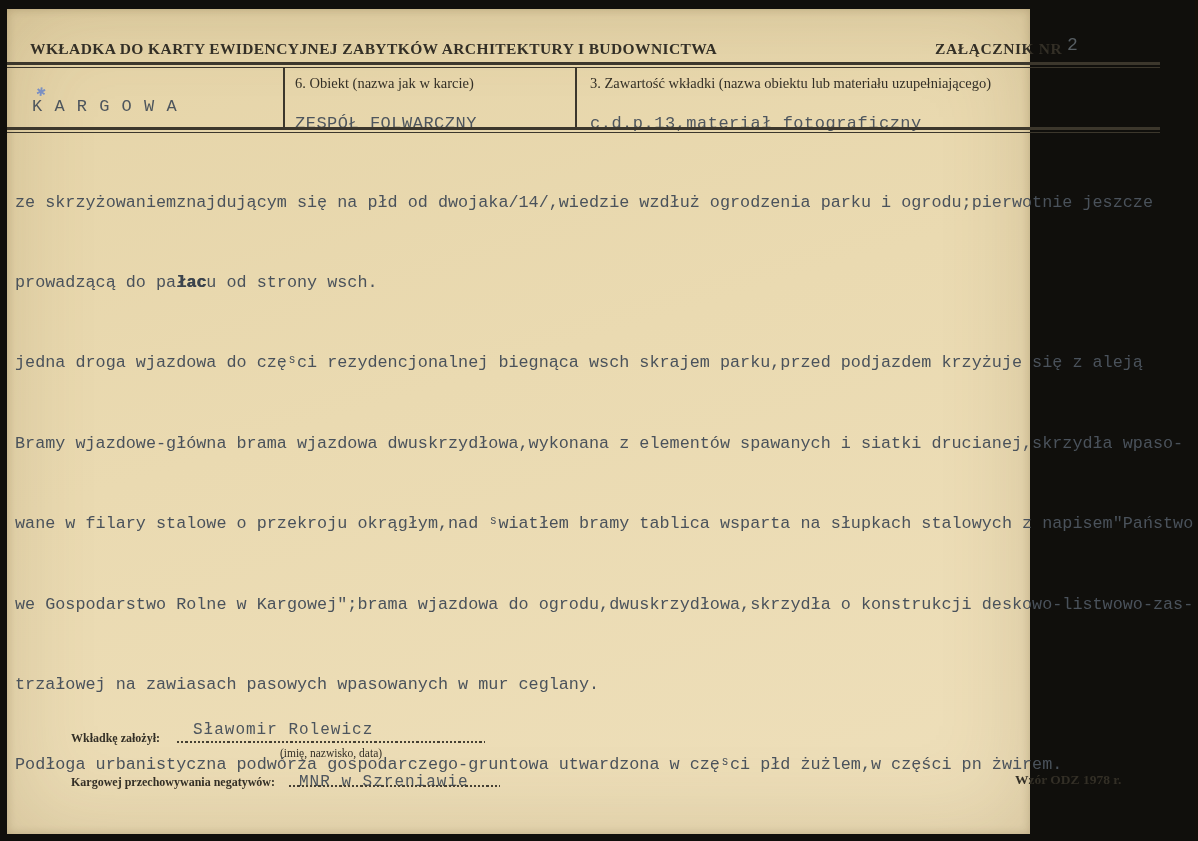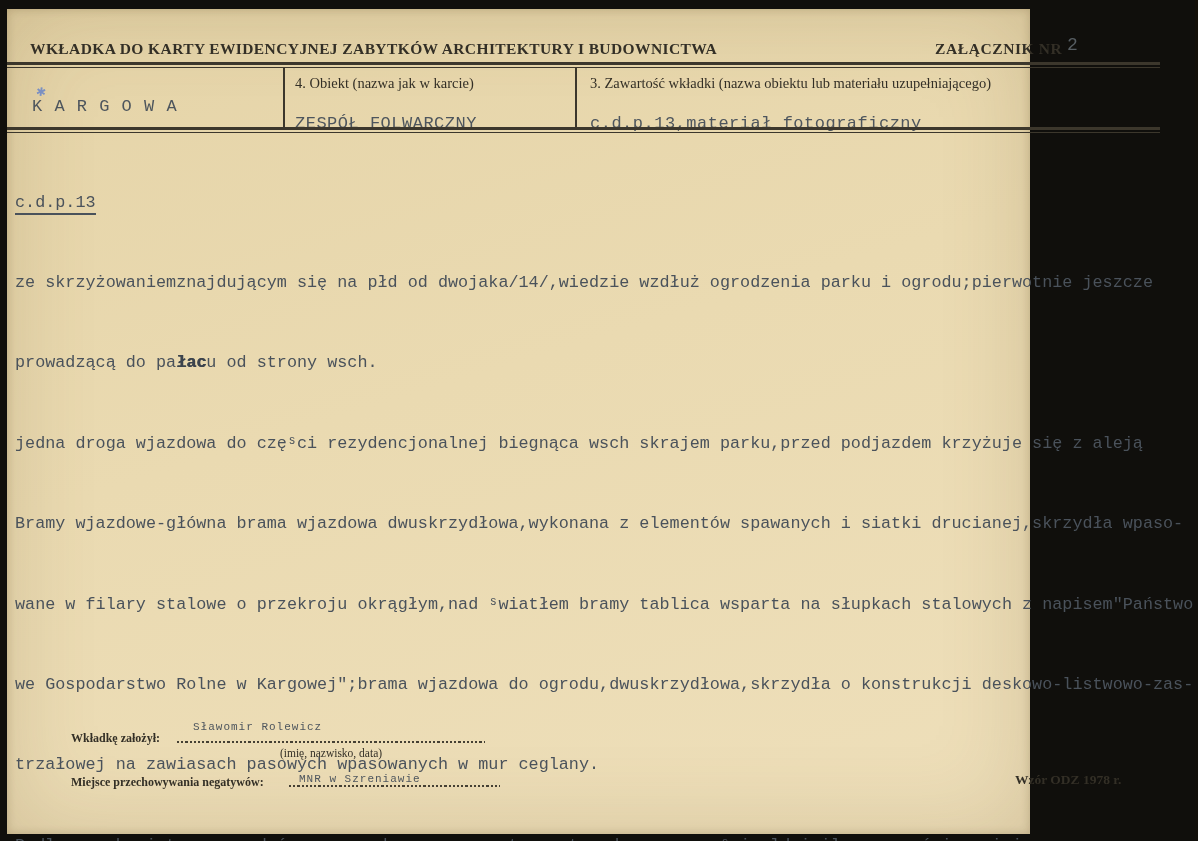--- a/index.html
+++ b/index.html
@@ -59,21 +59,21 @@
   }
   .tline{height:26.8px;}
   .uline{border-bottom:2px solid currentColor;padding-bottom:1px;}
   .overtype{font-weight:700;text-shadow:.6px 0 currentColor;color:#3c444d;}
   
   .ft-label{position:absolute;font-size:12px;font-weight:600;color:#332f26;white-space:nowrap;}
   .ft-founder-label{left:64px;top:722px;}
   .ft-neg-label{left:64px;top:766px;}
   .tw-value{
     position:absolute;font-family:"Liberation Mono", monospace;
-    font-size:11px;color:#4d555d;white-space:pre;letter-spacing:1px;
+    font-size:16px;color:#4d555d;white-space:pre;letter-spacing:1px;
   }
   .ft-founder-value{left:186px;top:712px;}
   .ft-neg-value{left:292px;top:756px;margin-top:8px;}
   .dotline{
     position:absolute;height:3px;
     background-image:repeating-linear-gradient(90deg,#454033 0 2.2px,rgba(0,0,0,0) 2.2px 4.2px);
     background-size:100% 2px;background-position:0 bottom;background-repeat:no-repeat;
   }
   .ft-founder-line{left:170px;top:731px;width:308px;}
   .ft-neg-line{left:282px;top:775px;width:211px;}
@@ -99,35 +99,34 @@
   <div class="hdr-att print">ZAŁĄCZNIK NR</div>
   <div class="att-num">2</div>
 
   <div class="rule rule1"></div>
 
   <div class="fields">
     <div class="cell cell1">
       <div class="f-value">K A R G O W A</div>
     </div>
     <div class="cell cell2">
-      <div class="f-label">4. Obiekt (nazwa jak w karcie)</div>
+      <div class="f-label">6. Obiekt (nazwa jak w karcie)</div>
       <div class="f-value">ZESPÓŁ FOLWARCZNY</div>
     </div>
     <div class="cell cell3">
       <div class="f-label">3. Zawartość wkładki (nazwa obiektu lub materiału uzupełniającego)</div>
       <div class="f-value">c.d.p.13,materiał fotograficzny</div>
     </div>
   </div>
 
   <div class="blue-mark">✱</div>
 
   <div class="rule rule2"></div>
 
   <div class="bodytext">
-    <div class="tline"><span class="uline">c.d.p.13</span></div>
     <div class="tline">ze skrzyżowaniemznajdującym się na płd od dwojaka/14/,wiedzie wzdłuż ogrodzenia parku i ogrodu;pierwotnie jeszcze</div>
     <div class="tline"><span>prowadzącą do pa</span><span class="overtype">łac</span><span>u od strony wsch.</span></div>
     <div class="tline">jedna droga wjazdowa do częˢci rezydencjonalnej biegnąca wsch skrajem parku,przed podjazdem krzyżuje się z aleją</div>
     <div class="tline">Bramy wjazdowe-główna brama wjazdowa dwuskrzydłowa,wykonana z elementów spawanych i siatki drucianej,skrzydła wpaso-</div>
     <div class="tline">wane w filary stalowe o przekroju okrągłym,nad ˢwiatłem bramy tablica wsparta na słupkach stalowych z napisem"Państwo</div>
     <div class="tline">we Gospodarstwo Rolne w Kargowej";brama wjazdowa do ogrodu,dwuskrzydłowa,skrzydła o konstrukcji deskowo-listwowo-zas-</div>
     <div class="tline">trzałowej na zawiasach pasowych wpasowanych w mur ceglany.</div>
     <div class="tline">Podłoga urbanistyczna podwórza gospodarczego-gruntowa utwardzona w częˢci płd żużlem,w części pn żwirem.</div>
     
     
@@ -135,20 +134,20 @@
     
     
     
   </div>
 
   <div class="ft-label ft-founder-label">Wkładkę założył:</div>
   <div class="tw-value ft-founder-value">Sławomir Rolewicz</div>
   <div class="dotline ft-founder-line"></div>
   <div class="ft-caption">(imię, nazwisko, data)</div>
 
-  <div class="ft-label ft-neg-label">Miejsce przechowywania negatywów:</div>
+  <div class="ft-label ft-neg-label">Kargowej przechowywania negatywów:</div>
   <div class="tw-value ft-neg-value">MNR w Szreniawie</div>
   <div class="dotline ft-neg-line"></div>
 
   <div class="form-code">Wzór ODZ 1978 r.</div>
 
 </div>
 <div class="edge-shadow-right"></div>
 
 </body></html>

